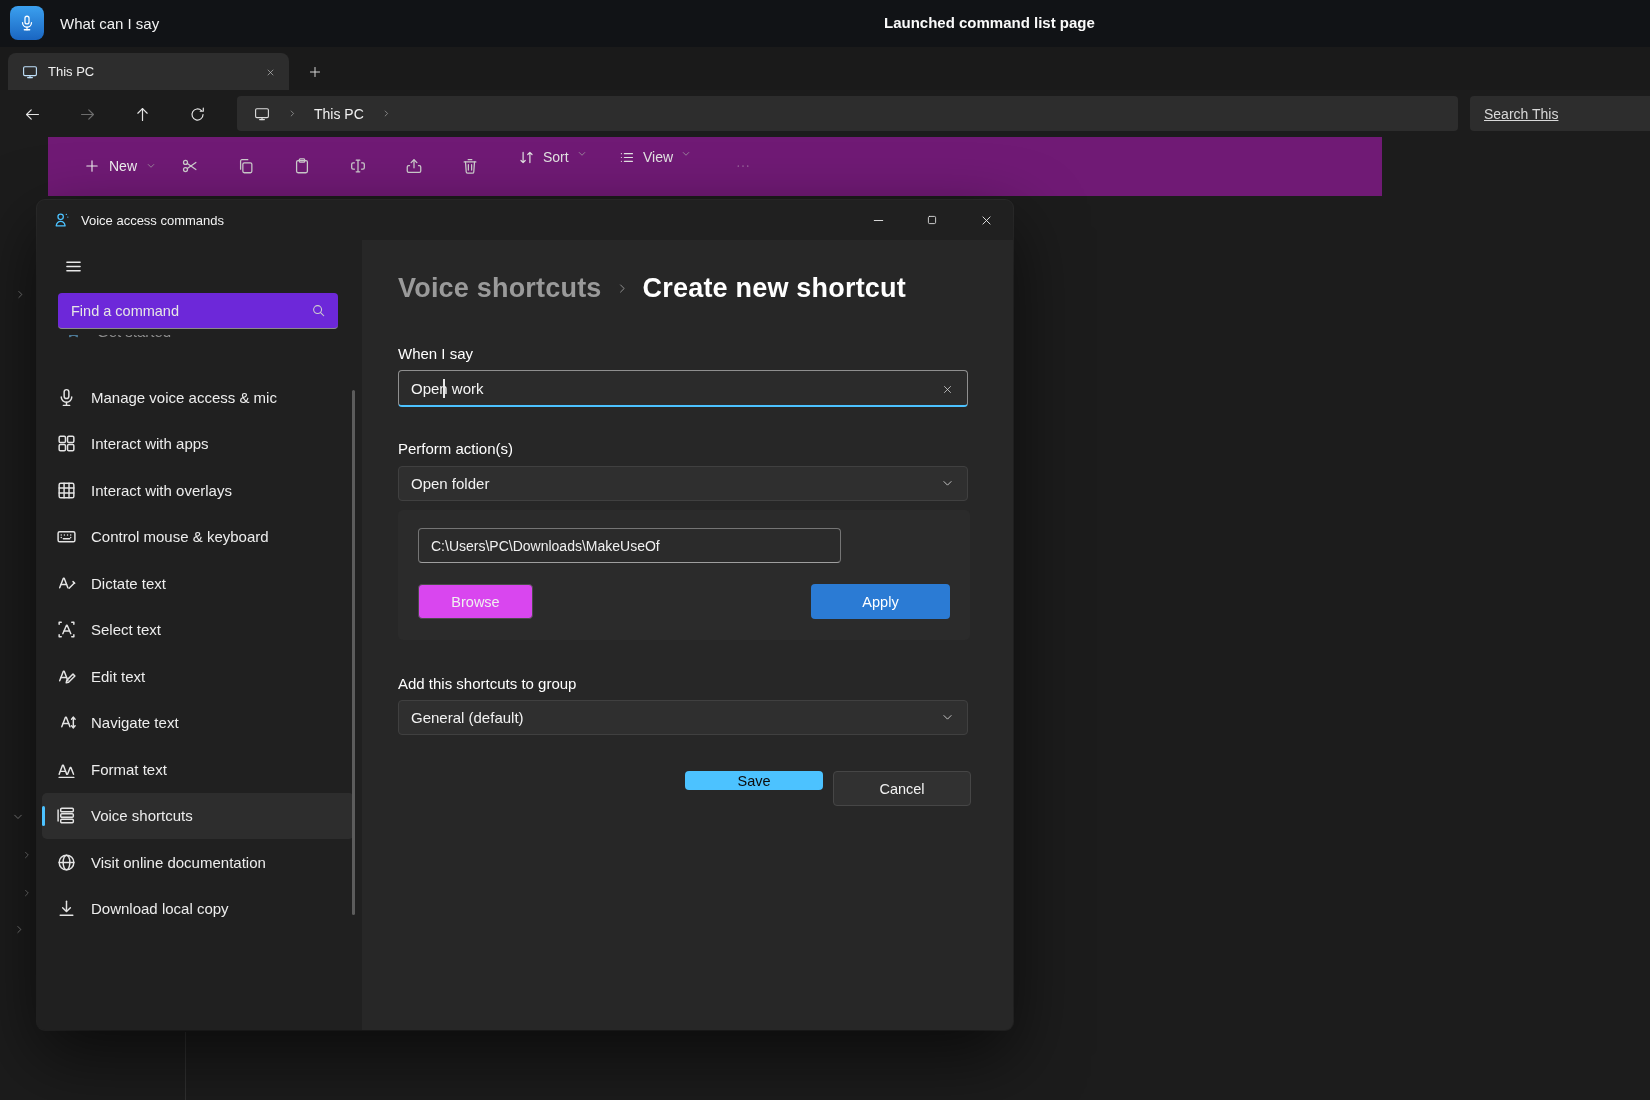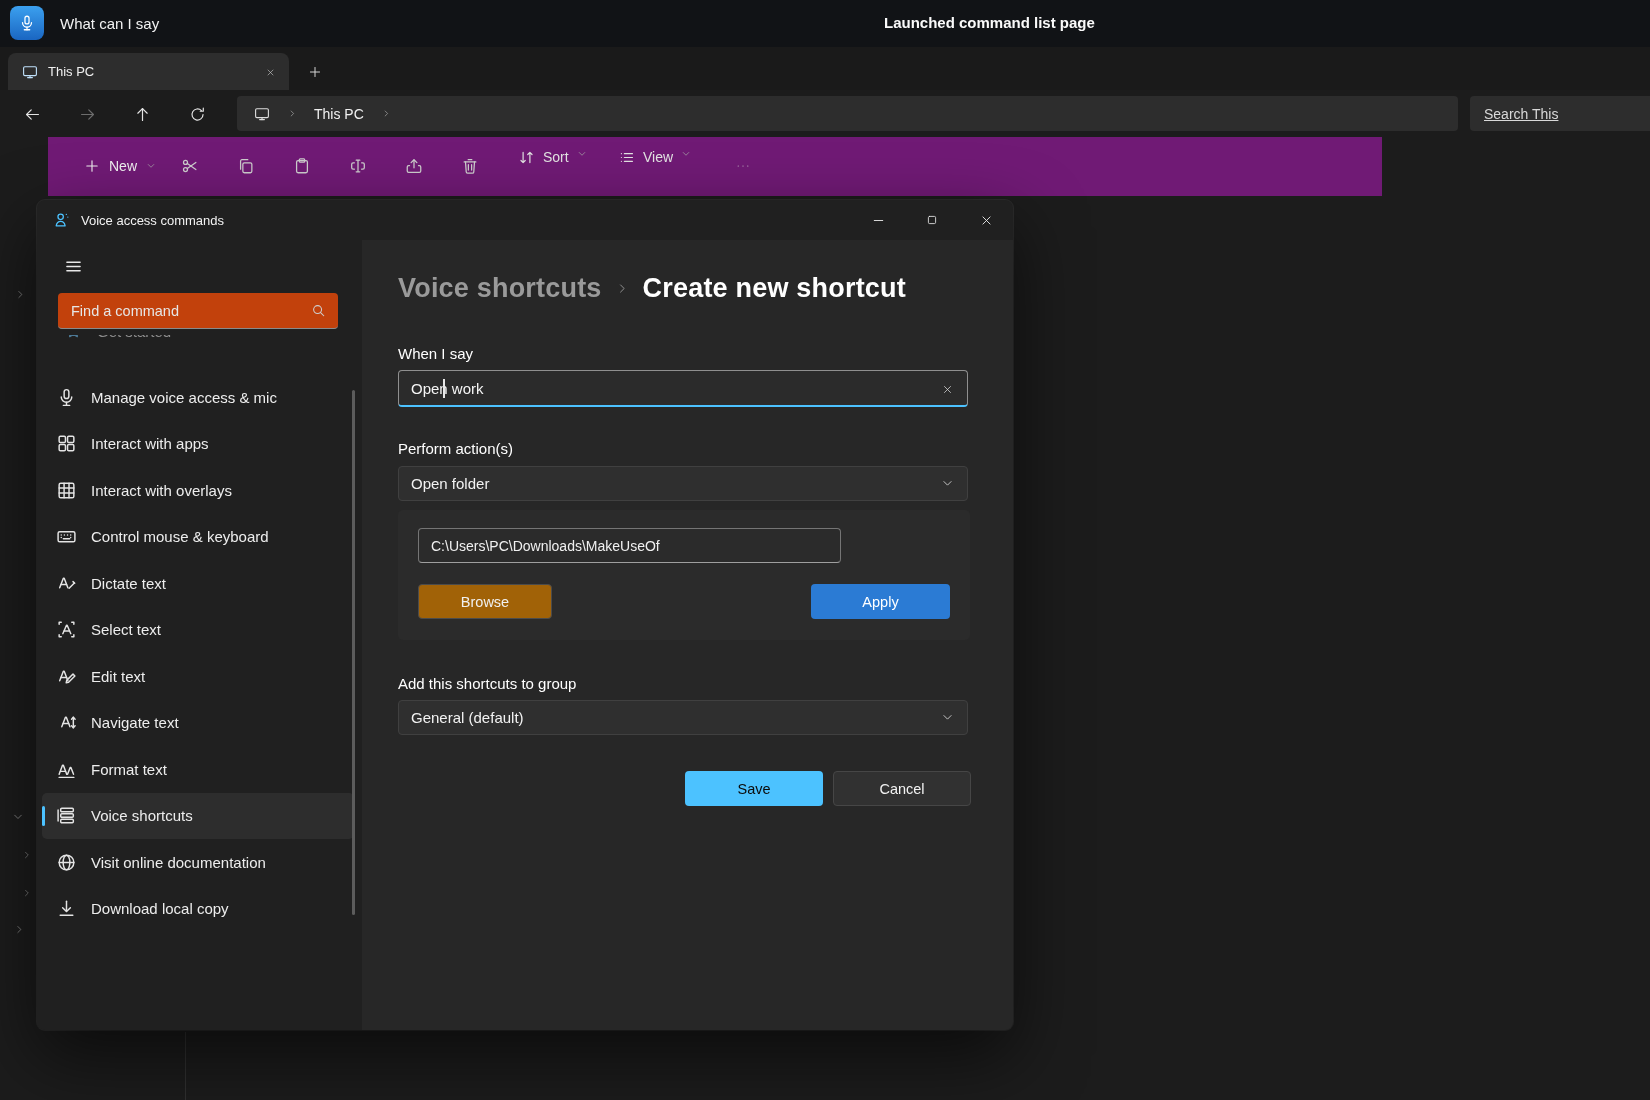--- a/index.html
+++ b/index.html
@@ -65,21 +65,21 @@
   .dlg-titlebar { height:40px; flex:none; display:flex; align-items:center; position:relative; }
   .dlg-appicon { margin-left:16px; color:#4cc2ff; }
   .dlg-title { margin-left:10px; font-size:13px; color:#f2f2f2; }
   .dlg-controls { position:absolute; right:0; top:0; height:40px; display:flex; }
   .dlg-ctl { width:54px; height:40px; display:flex; align-items:center; justify-content:center; color:#eaeaea; }
   .dlg-body { flex:1; display:flex; min-height:0; }
 
   
   .dlg-side { width:325px; flex:none; position:relative; background:#202020; }
   .hamburger { position:absolute; left:18px; top:10px; width:36px; height:33px; display:flex; align-items:center; justify-content:center; color:#e8e8e8; border-radius:5px; }
-  .cmd-search { position:absolute; left:21px; top:53px; width:280px; height:36px; background:#c2410c; border-radius:4px;
+  .cmd-search { position:absolute; left:21px; top:53px; width:280px; height:36px; background:#6d28d9; border-radius:4px;
     border-bottom:1px solid #8a8a8a; display:flex; align-items:center; }
   .cmd-search .ph { font-size:14.5px; color:#e6e6e6; margin-left:13px; }
   .cmd-search .icon { position:absolute; right:12px; color:#cfcfcf; }
   .clipped-row { position:absolute; left:21px; top:95px; width:280px; height:15px; overflow:hidden; opacity:.6; }
   .clipped-row .inner { display:flex; align-items:center; gap:14px; margin-top:-13px; padding-left:6px; }
   .clipped-row .inner .lbl { font-size:15px; color:#d6d6d6; }
   .clipped-row .inner .icon { color:#6cb7e6; }
   .side-list { position:absolute; left:5px; top:134px; width:312px; }
   .side-item { position:relative; height:46.5px; display:flex; align-items:center; padding-left:14px; gap:14px; border-radius:5px; }
   .side-item .icon { color:#e4e4e4; }
@@ -105,23 +105,23 @@
   .dropdown { position:absolute; left:36px; width:570px; height:35px; background:#2f2f2f; border:1px solid #404040;
     border-radius:4px; display:flex; align-items:center; }
   .dd-action { top:226px; } .dd-group { top:460px; }
   .dropdown .val { font-size:15px; color:#f2f2f2; margin-left:12px; }
   .dropdown .chev { position:absolute; right:13px; color:#cfcfcf; }
   .action-card { position:absolute; left:36px; top:270px; width:572px; height:130px; background:#2b2b2b; border-radius:5px; }
   .path-input { position:absolute; left:20px; top:18px; width:423px; height:35px; background:#2b2b2b;
     border:1px solid #757575; border-bottom-color:#9f9f9f; border-radius:4px; display:flex; align-items:center; }
   .path-input .val { font-size:14px; color:#f0f0f0; margin-left:12px; }
   .btn { display:flex; align-items:center; justify-content:center; border-radius:4px; font-size:14.5px; }
-  .btn-browse { position:absolute; left:20px; top:74px; width:134px; height:35px; background:#a16207; border:1px solid #4b4b4b; color:#f0f0f0; }
+  .btn-browse { position:absolute; left:20px; top:74px; width:115px; height:35px; background:#d946ef; border:1px solid #4b4b4b; color:#f0f0f0; }
   .btn-apply { position:absolute; right:20px; top:74px; width:139px; height:35px; background:#2b7bd4; color:#ffffff; }
-  .btn-save { position:absolute; left:323px; top:531px; width:138px; height:35px; background:#4cc2ff; color:#0c0c0c; }
+  .btn-save { position:absolute; left:323px; top:531px; width:138px; height:19px; background:#4cc2ff; color:#0c0c0c; }
   .btn-cancel { position:absolute; left:471px; top:531px; width:138px; height:35px; background:#313131; border:1px solid #464646; color:#f2f2f2; }
 </style>
 </head>
 <body>
 
 <div class="voice-bar">
   <div class="mic-btn">
     <span class="icon i18">
         <svg viewBox="0 0 20 20" fill="none" stroke="currentColor" stroke-width="1.4" stroke-linecap="round" stroke-linejoin="round">
           <rect x="7.75" y="2.5" width="4.5" height="8.5" rx="2.25"></rect>

